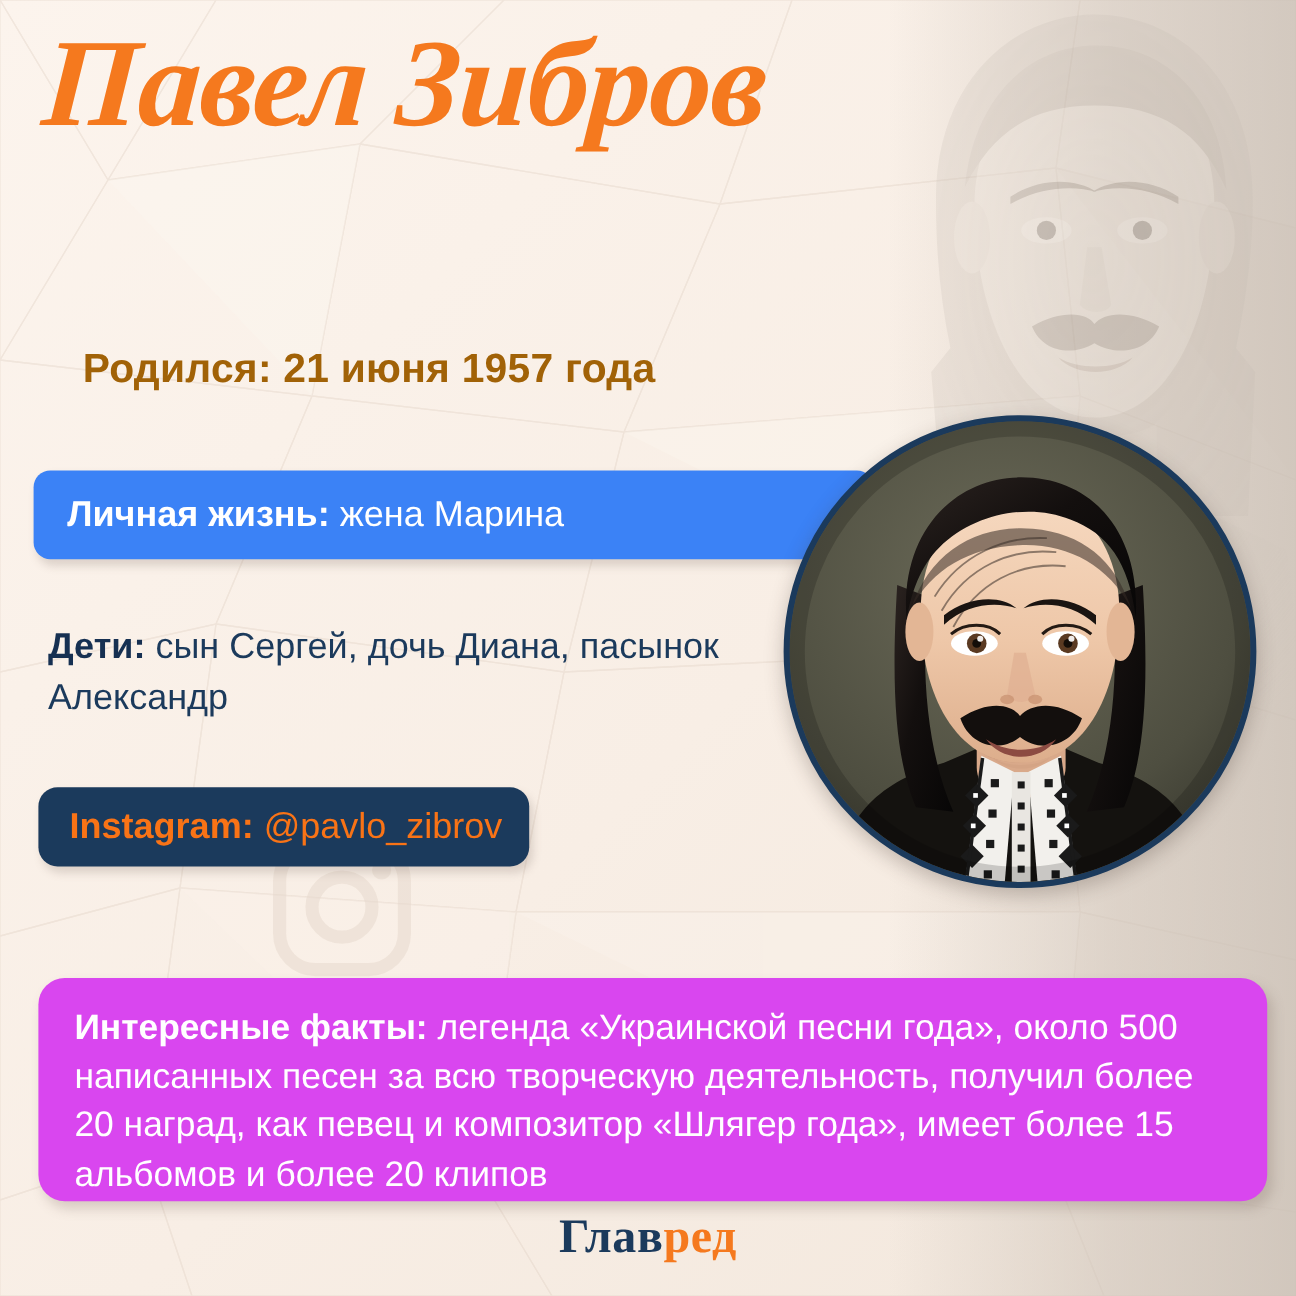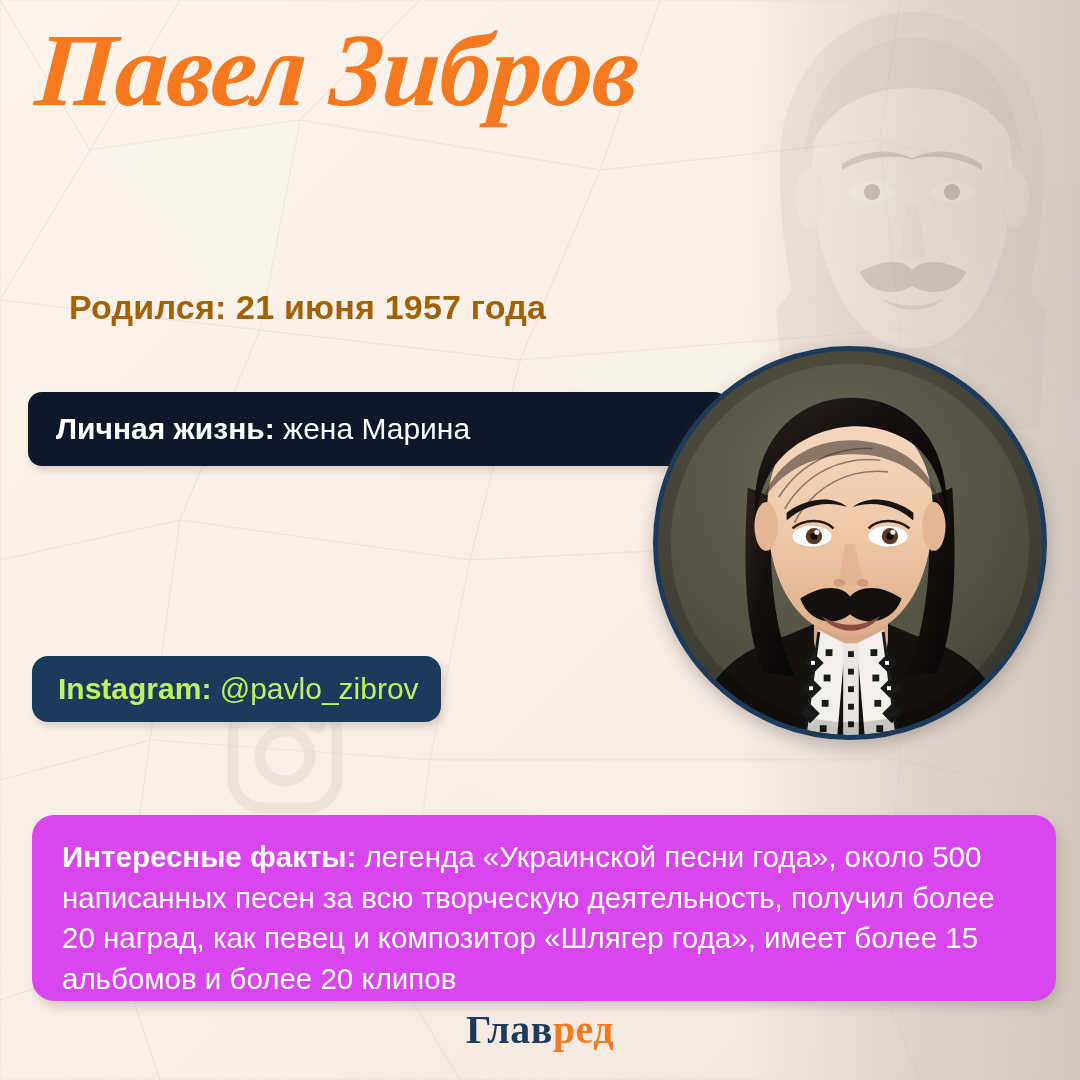--- a/index.html
+++ b/index.html
@@ -66,21 +66,21 @@
     font-size:34px; font-weight:700;
     color:#a16207;
     letter-spacing:.2px;
     margin-left:29px;
   }
 
   
   .banner-life{
     position:absolute; left:28px; top:392px;
     width:700px; height:74px;
-    background:#0f172a;
+    background:#3b82f6;
     border-radius:14px;
     z-index:4;
     box-shadow:3px 5px 7px rgba(120,100,90,.22);
     display:flex; align-items:center;
     padding-left:28px;
   }
   .banner-life .txt{ white-space:nowrap; color:#FFFFFF; font-size:30px; }
   .banner-life .txt b{ font-weight:700; }
   .banner-life .txt span{ font-weight:400; }
 
@@ -97,21 +97,21 @@
   .banner-ig{
     position:absolute; left:32px; top:656px;
     height:66px;
     background:#1B3A5C;
     border-radius:16px;
     z-index:5;
     box-shadow:3px 5px 7px rgba(120,100,90,.22);
     display:inline-flex; align-items:center;
     padding:0 22px 0 26px;
   }
-  .banner-ig .txt{ white-space:nowrap; color:#bef264; font-size:30px; }
+  .banner-ig .txt{ white-space:nowrap; color:#f97316; font-size:30px; }
   .banner-ig .txt b{ font-weight:700; }
   .banner-ig .txt span{ font-weight:400; }
 
   
   .photo-ring{
     position:absolute; left:653px; top:346px;
     width:394px; height:394px;
     border-radius:50%;
     border:5px solid #1B3A5C;
     overflow:hidden;
@@ -278,20 +278,23 @@
 
 
   <div class="born">Родился: 21 июня 1957 года</div>
 
   <div class="banner-life">
     <div class="txt">
       <b>Личная жизнь:</b><span> жена Марина</span>
     </div>
   </div>
 
+  <div class="children">
+    <b>Дети:</b><span> сын Сергей, дочь Диана, пасынок Александр</span>
+  </div>
 
   <div class="banner-ig">
     <div class="txt">
       <b>Instagram:</b><span> @pavlo_zibrov</span>
     </div>
   </div>
 
   <div class="photo-ring">
     <svg viewBox="0 0 394 394">
       <defs>

